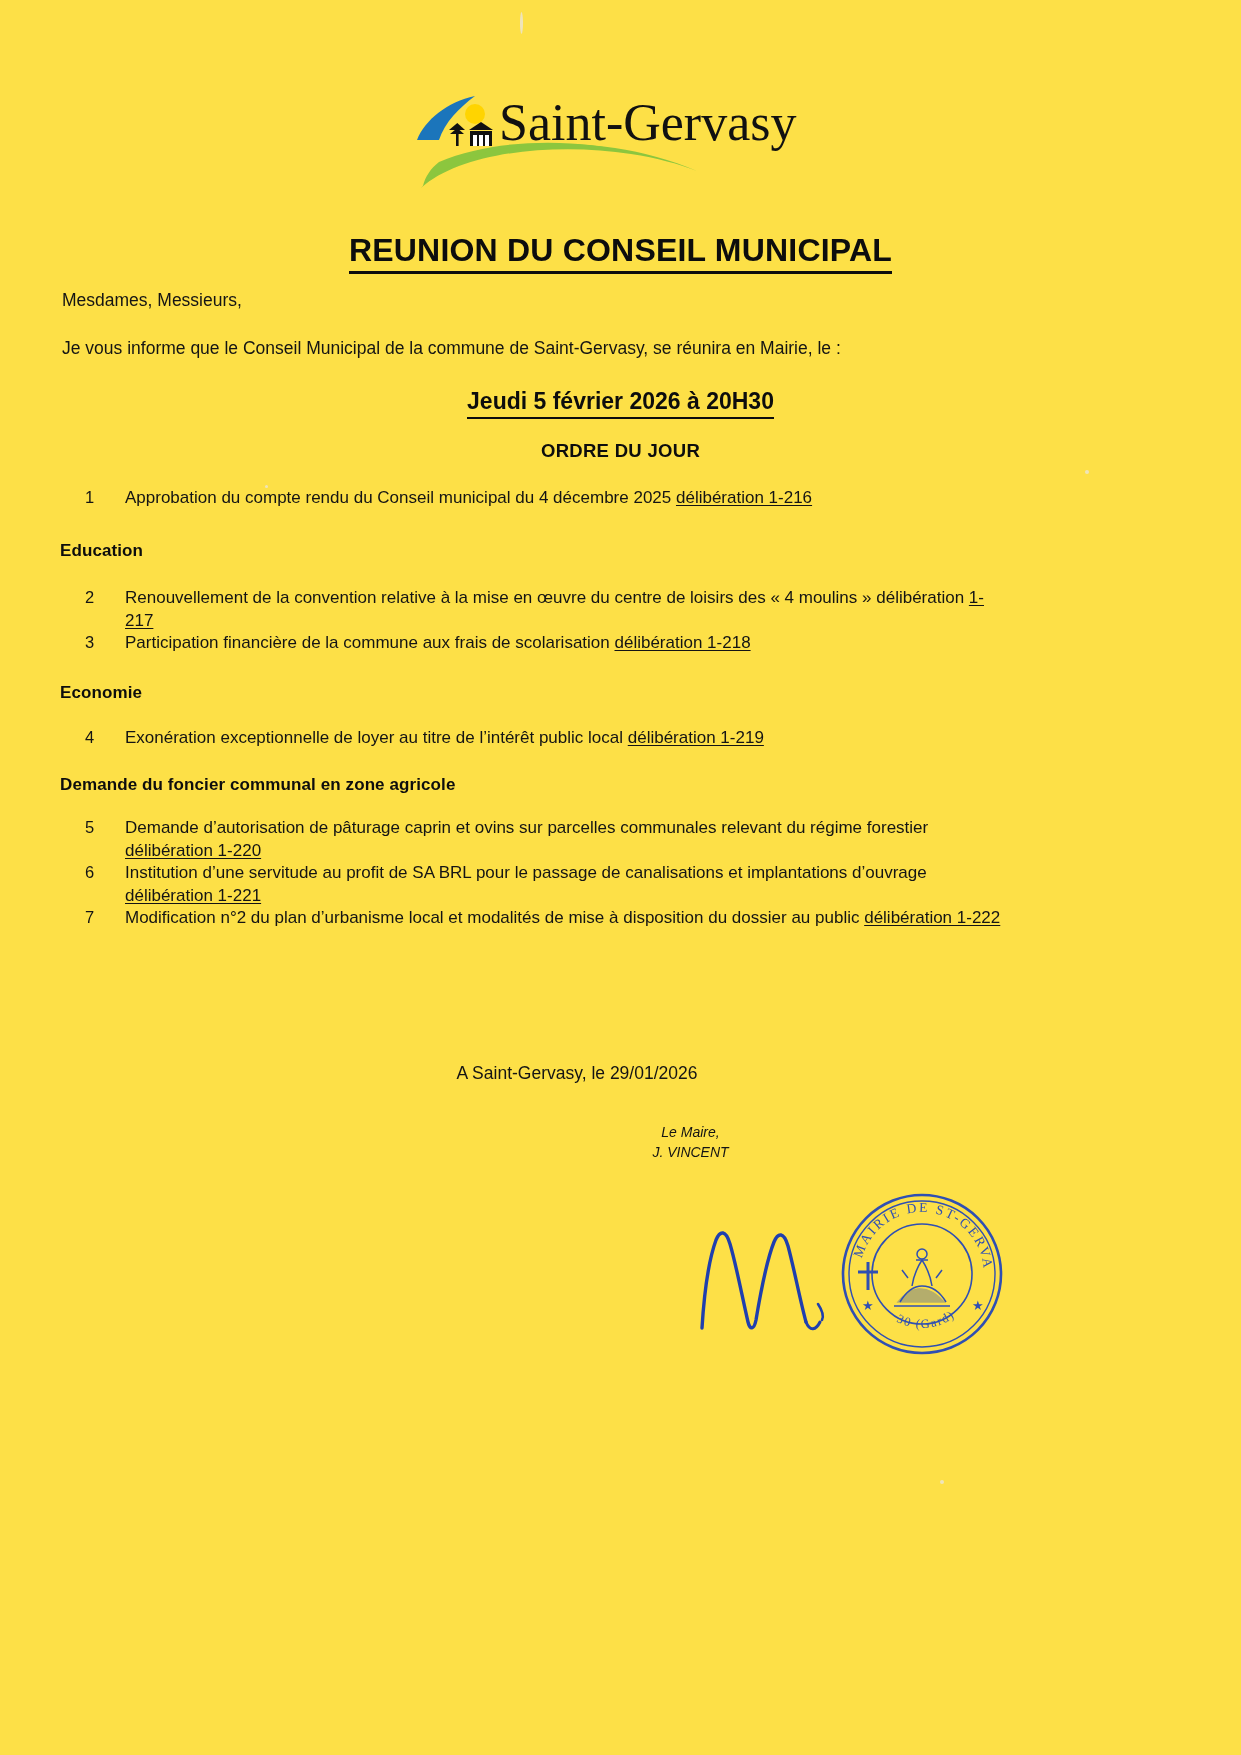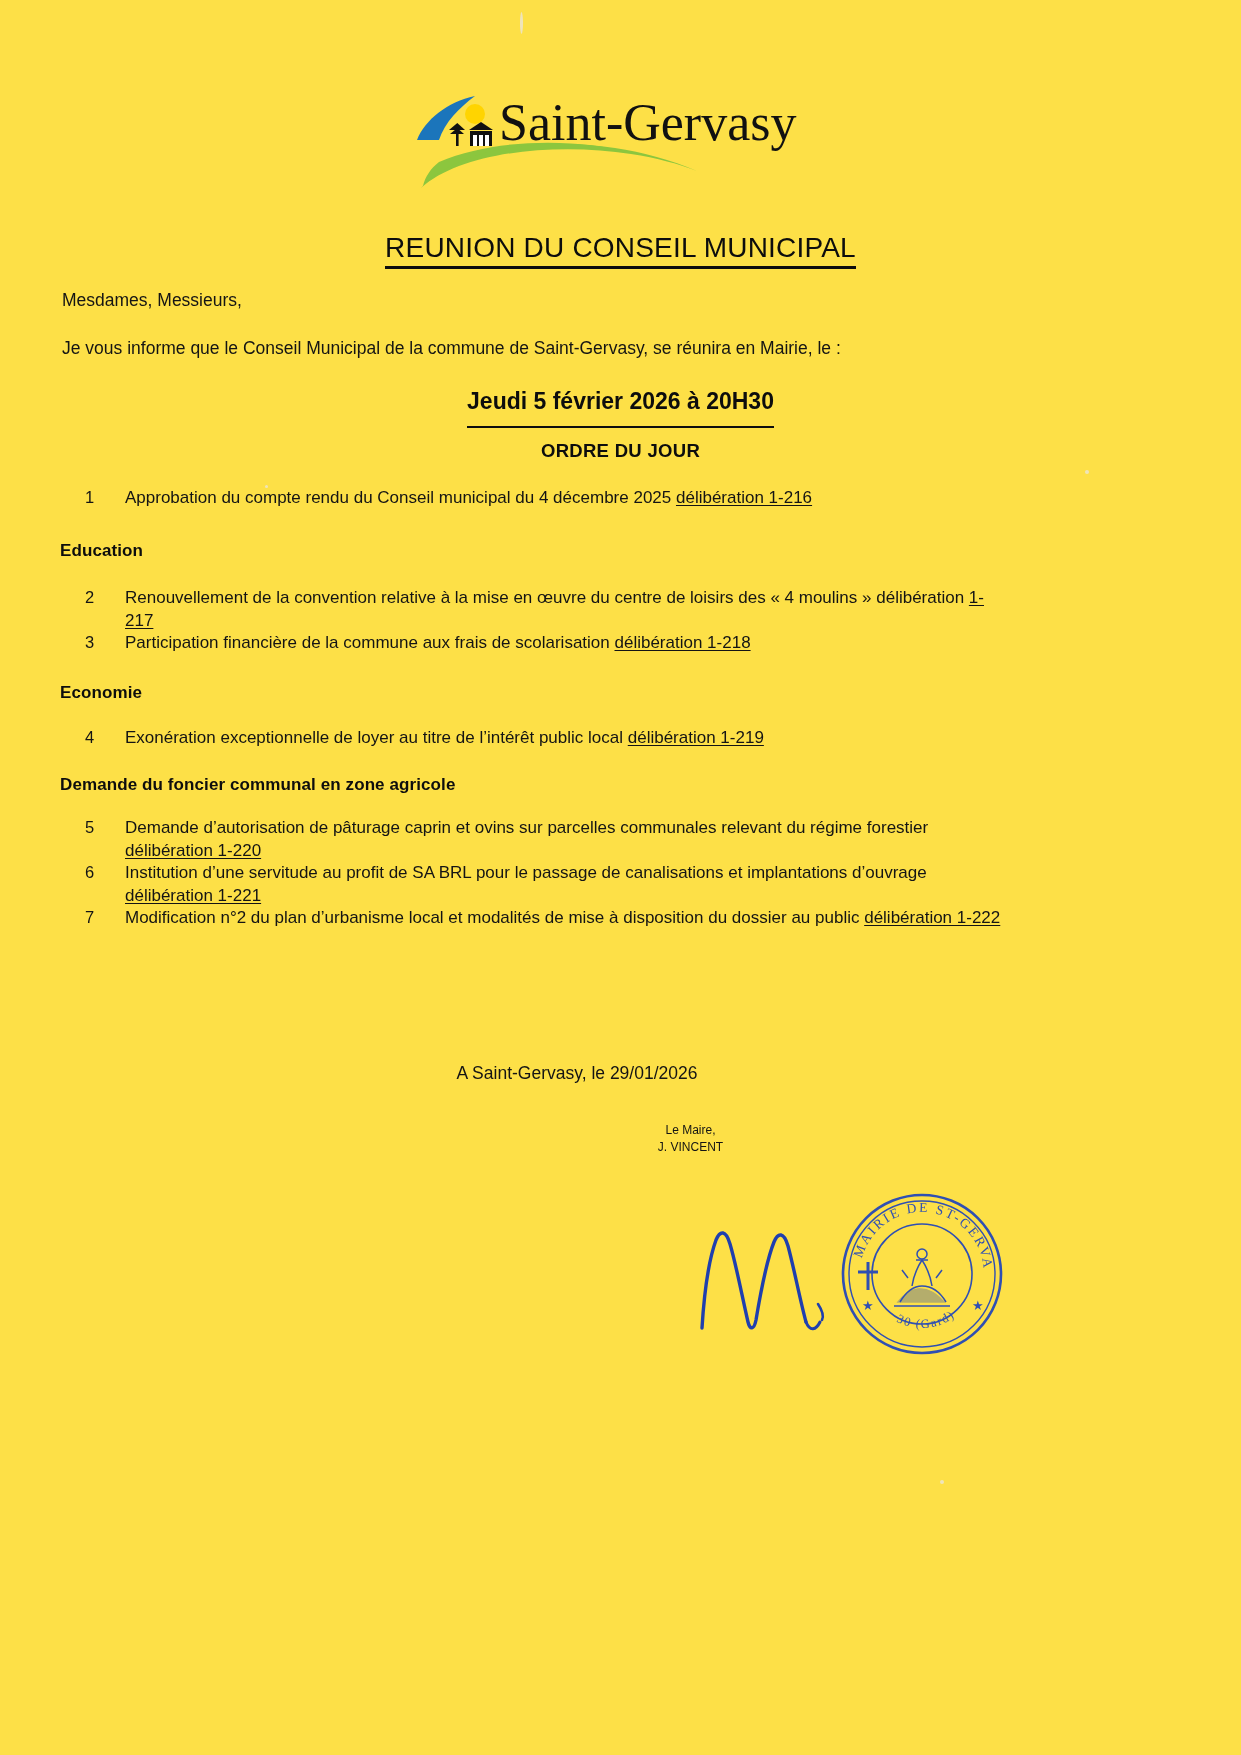--- a/index.html
+++ b/index.html
@@ -39,22 +39,22 @@
   }
   .logo-svg { display:block; }
 
   
   .doc-title {
     position: absolute;
     left: 0;
     top: 232px;
     width: 1241px;
     text-align: center;
-    font-size: 28px;
-    font-weight: normal;
+    font-size: 32px;
+    font-weight: bold;
     letter-spacing: 0.2px;
     color: #0d0d0d;
   }
   .doc-title span {
     border-bottom: 3px solid #0d0d0d;
     padding-bottom: 3px;
   }
 
   
   .salutation {
@@ -77,21 +77,21 @@
     left: 0;
     top: 388px;
     width: 1241px;
     text-align: center;
     font-size: 23px;
     font-weight: bold;
     color: #0d0d0d;
   }
   .meeting-date span {
     border-bottom: 2.5px solid #0d0d0d;
-    padding-bottom: 12px;
+    padding-bottom: 3px;
     margin-top: 32px;
   }
 
   .agenda-heading {
     position: absolute;
     left: 0;
     top: 440px;
     width: 1241px;
     text-align: center;
     font-size: 18.5px;
@@ -158,25 +158,26 @@
     color: #141414;
     padding-left: 150px;
     box-sizing: border-box;
   }
   .signature-block {
     position: absolute;
     left: 0;
     top: 1122px;
     width: 1241px;
     text-align: center;
-    font-size: 12px;
+    font-size: 14px;
     color: #141414;
     line-height: 1.45;
     padding-left: 140px;
     box-sizing: border-box;
+    font-style: italic;
   }
 
   
   .handwriting {
     position: absolute;
     left: 690px;
     top: 1200px;
     width: 200px;
     height: 140px;
   }

